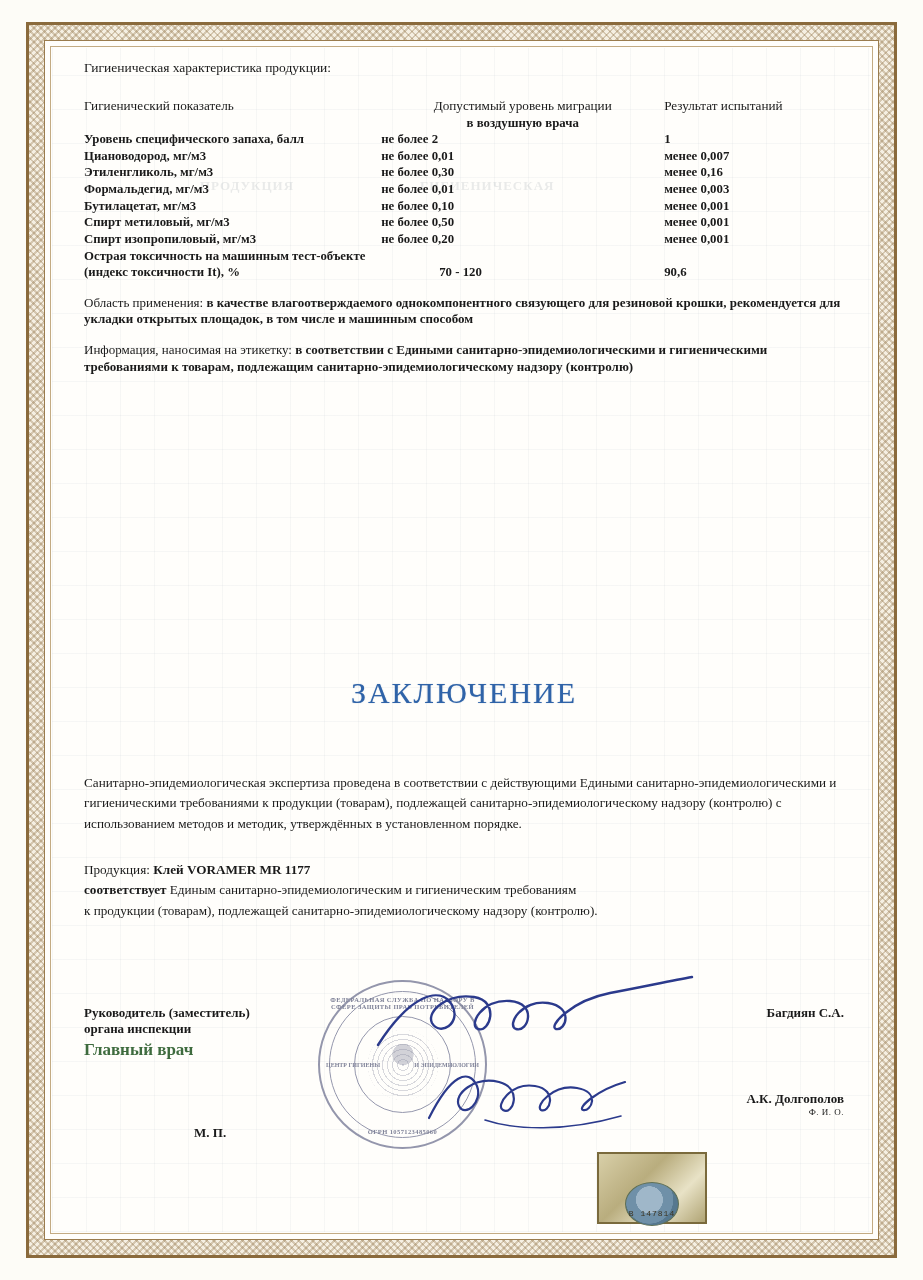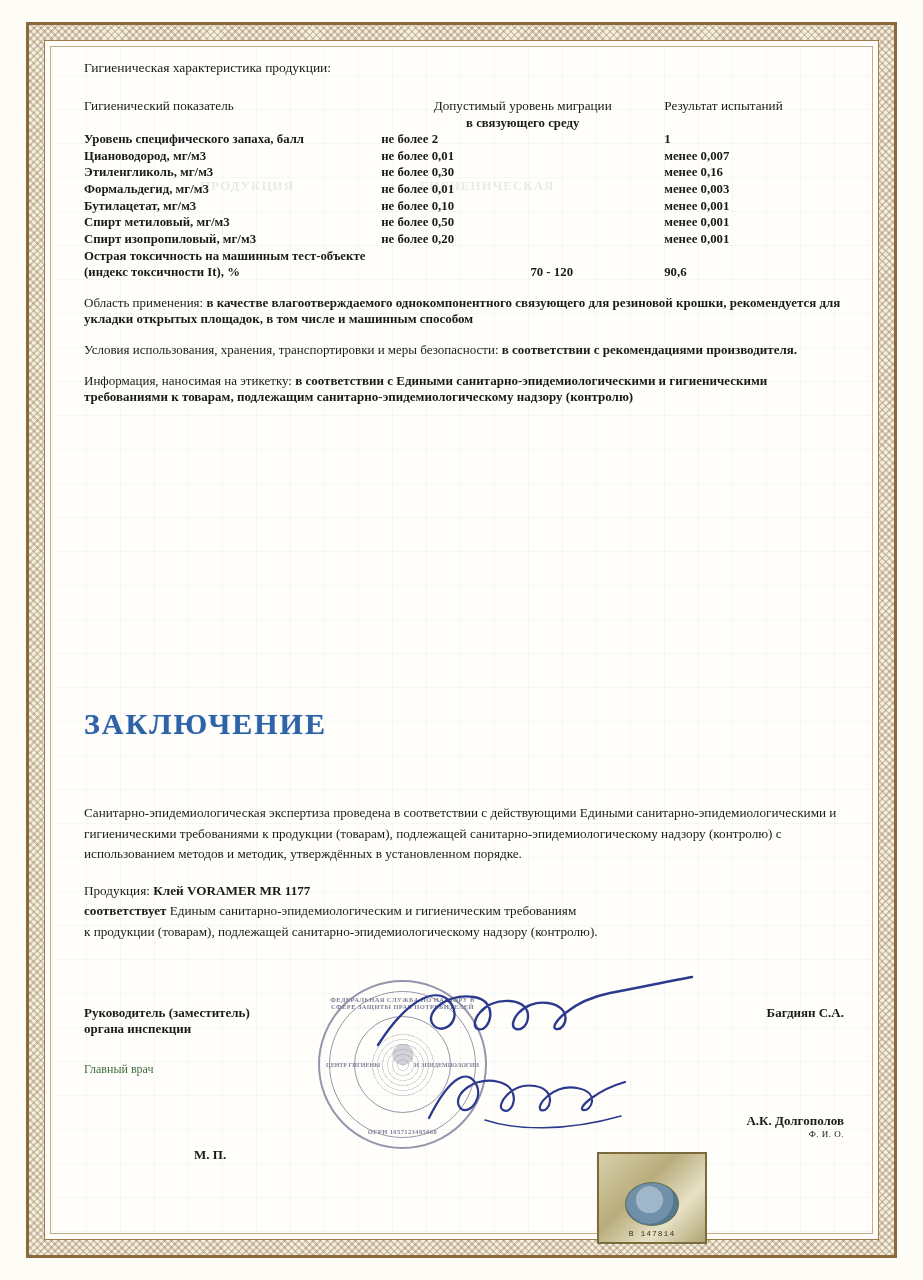--- a/index.html
+++ b/index.html
@@ -119,36 +119,36 @@
 
   .para {
     margin-top: 14px;
     font-size: 13px;
     line-height: 1.28;
   }
   .para b { font-weight: bold; }
 
   
   .zakl {
-    text-align: left;
+    text-align: center;
     font-size: 30px;
-    font-weight: bold;
+    font-weight: normal;
     color: #2f63a8;
     letter-spacing: 2px;
     margin-top: 300px;
     text-shadow: 0 0 1px rgba(47,99,168,0.5);
   }
 
   .body-text {
     margin-top: 62px;
     font-size: 13.2px;
     line-height: 1.55;
   }
   .prod-block {
-    margin-top: 16px;
+    margin-top: 26px;
     font-size: 13.2px;
     line-height: 1.55;
   }
   .prod-block b { font-weight: bold; }
 
   
   .sign-area {
     position: absolute;
     left: 84px;
     top: 1005px;
@@ -167,23 +167,22 @@
   .sig-right {
     position: absolute;
     right: 0;
     top: 0;
     font-weight: bold;
     font-size: 13px;
     text-align: right;
   }
   .role-green {
     color: #3e6b3e;
-    font-weight: normal;
-    font-size: 12px;
-    margin-top: 22px;
+    font-weight: bold;
+    font-size: 17px;
     line-height: 1.35;
   }
   .strike {
     text-decoration: line-through;
     color: #2a2a2a;
   }
   .fio {
     font-size: 9px;
     font-weight: normal;
     letter-spacing: .5px;
@@ -261,21 +260,21 @@
     position: absolute;
     pointer-events: none;
   }
 
   
   .holo {
     position: absolute;
     left: 597px;
     top: 1152px;
     width: 110px;
-    height: 92px;
+    height: 72px;
     border: 2px solid #7a6a3c;
     background: linear-gradient(135deg,#d8cfa8 0%,#b9ad7e 40%,#e8e2c6 70%,#b0a474 100%);
     box-sizing: border-box;
     padding-left: 39px;
   }
   .holo-inner {
     position: absolute;
     left: 50%;
     top: 28px;
     transform: translateX(-50%);
@@ -324,21 +323,21 @@
 
     <table class="hyg">
       <thead>
         <tr>
           <th>Гигиенический показатель</th>
           <th class="c-mid">Допустимый уровень миграции</th>
           <th class="c-res">Результат испытаний</th>
         </tr>
         <tr>
           <td></td>
-          <td class="sub-head">в связующего среду</td>
+          <td class="sub-head">в воздушную врача</td>
           <td></td>
         </tr>
       </thead>
       <tbody>
         <tr>
           <td class="col-name">Уровень специфического запаха, балл</td>
           <td class="col-mid">не более 2</td>
           <td class="col-res">1</td>
         </tr>
         <tr>
@@ -371,35 +370,31 @@
           <td class="col-mid">не более 0,20</td>
           <td class="col-res">менее 0,001</td>
         </tr>
         <tr>
           <td class="col-name">Острая токсичность на машинным тест-объекте</td>
           <td class="col-mid"></td>
           <td class="col-res"></td>
         </tr>
         <tr>
           <td class="col-name">(индекс токсичности It), %</td>
-          <td class="col-mid" style="text-align:center;padding-left:58px">70 - 120</td>
+          <td class="col-mid" style="text-align:left;padding-left:58px">70 - 120</td>
           <td class="col-res">90,6</td>
         </tr>
       </tbody>
     </table>
 
     <div class="para">
       <span>Область применения:</span>
       <b>в качестве влагоотверждаемого однокомпонентного связующего для резиновой крошки, рекомендуется для укладки открытых площадок, в том числе и машинным способом</b>
     </div>
 
-    <div class="para">
-      <span>Условия использования, хранения, транспортировки и меры безопасности:</span>
-      <b>в соответствии с рекомендациями производителя.</b>
-    </div>
 
     <div class="para">
       <span>Информация, наносимая на этикетку:</span>
       <b>в соответствии с Едиными санитарно-эпидемиологическими и гигиеническими требованиями к товарам, подлежащим санитарно-эпидемиологическому надзору (контролю)</b>
     </div>
 
     <div class="zakl">ЗАКЛЮЧЕНИЕ</div>
 
     <div class="body-text">Санитарно-эпидемиологическая экспертиза проведена в соответствии с действующими Едиными санитарно-эпидемиологическими и гигиеническими требованиями к продукции (товарам), подлежащей санитарно-эпидемиологическому надзору (контролю)  с использованием методов и методик, утверждённых в установленном порядке.</div>
 

